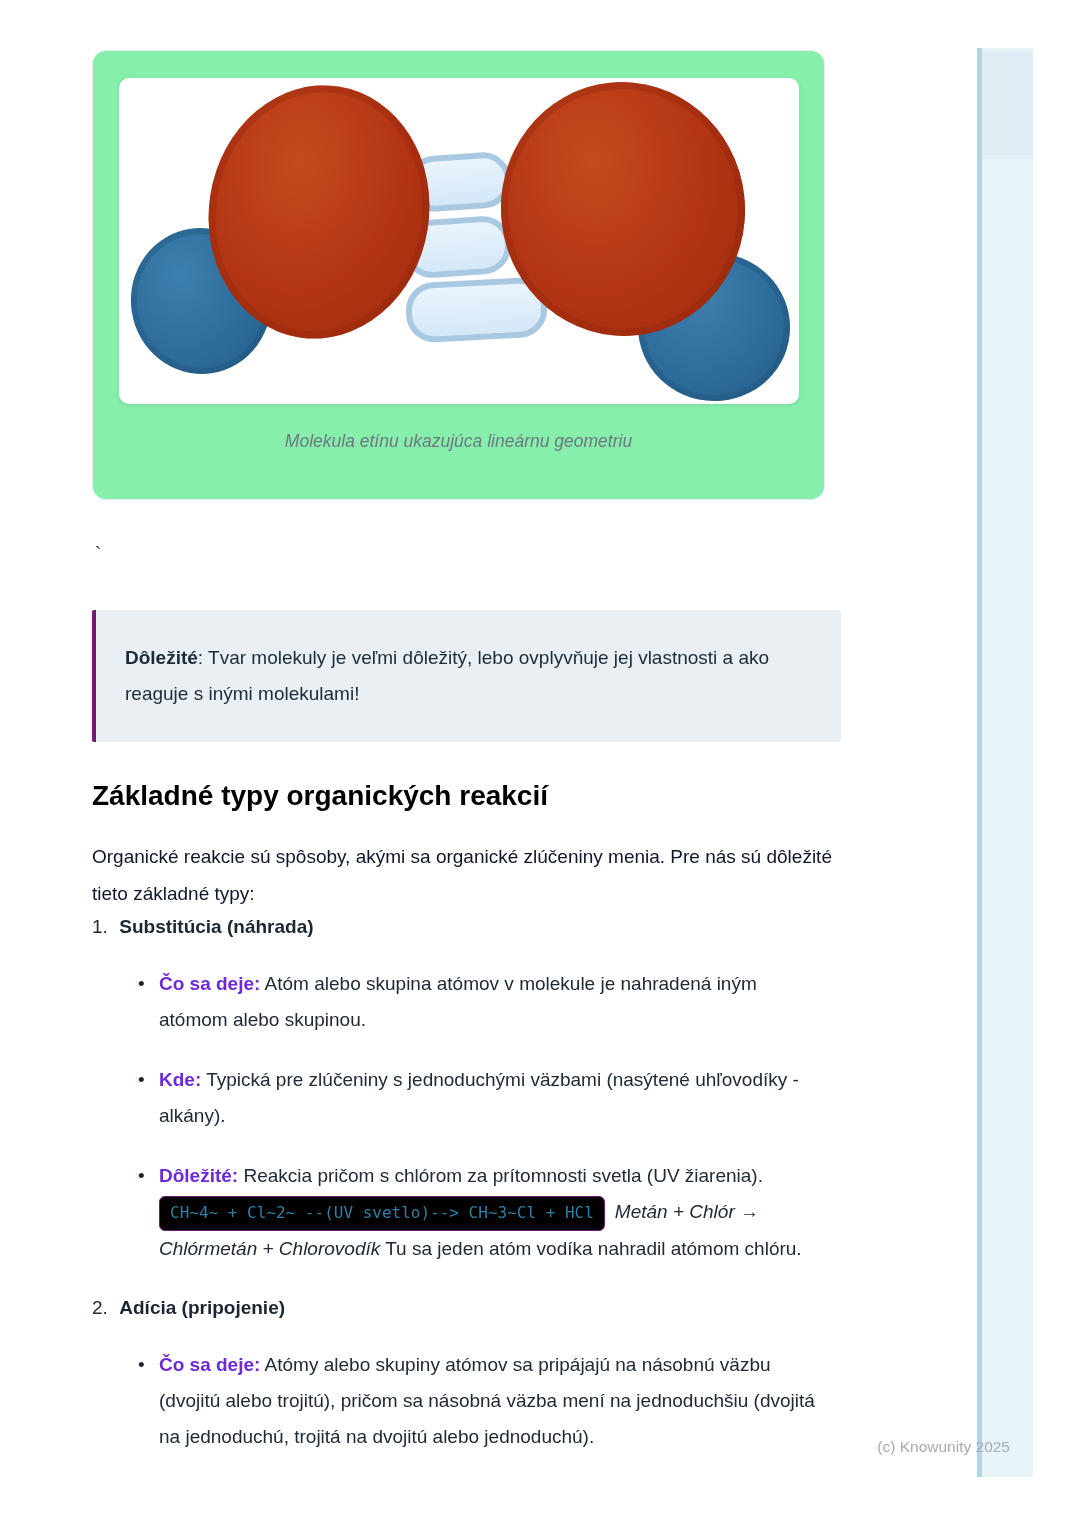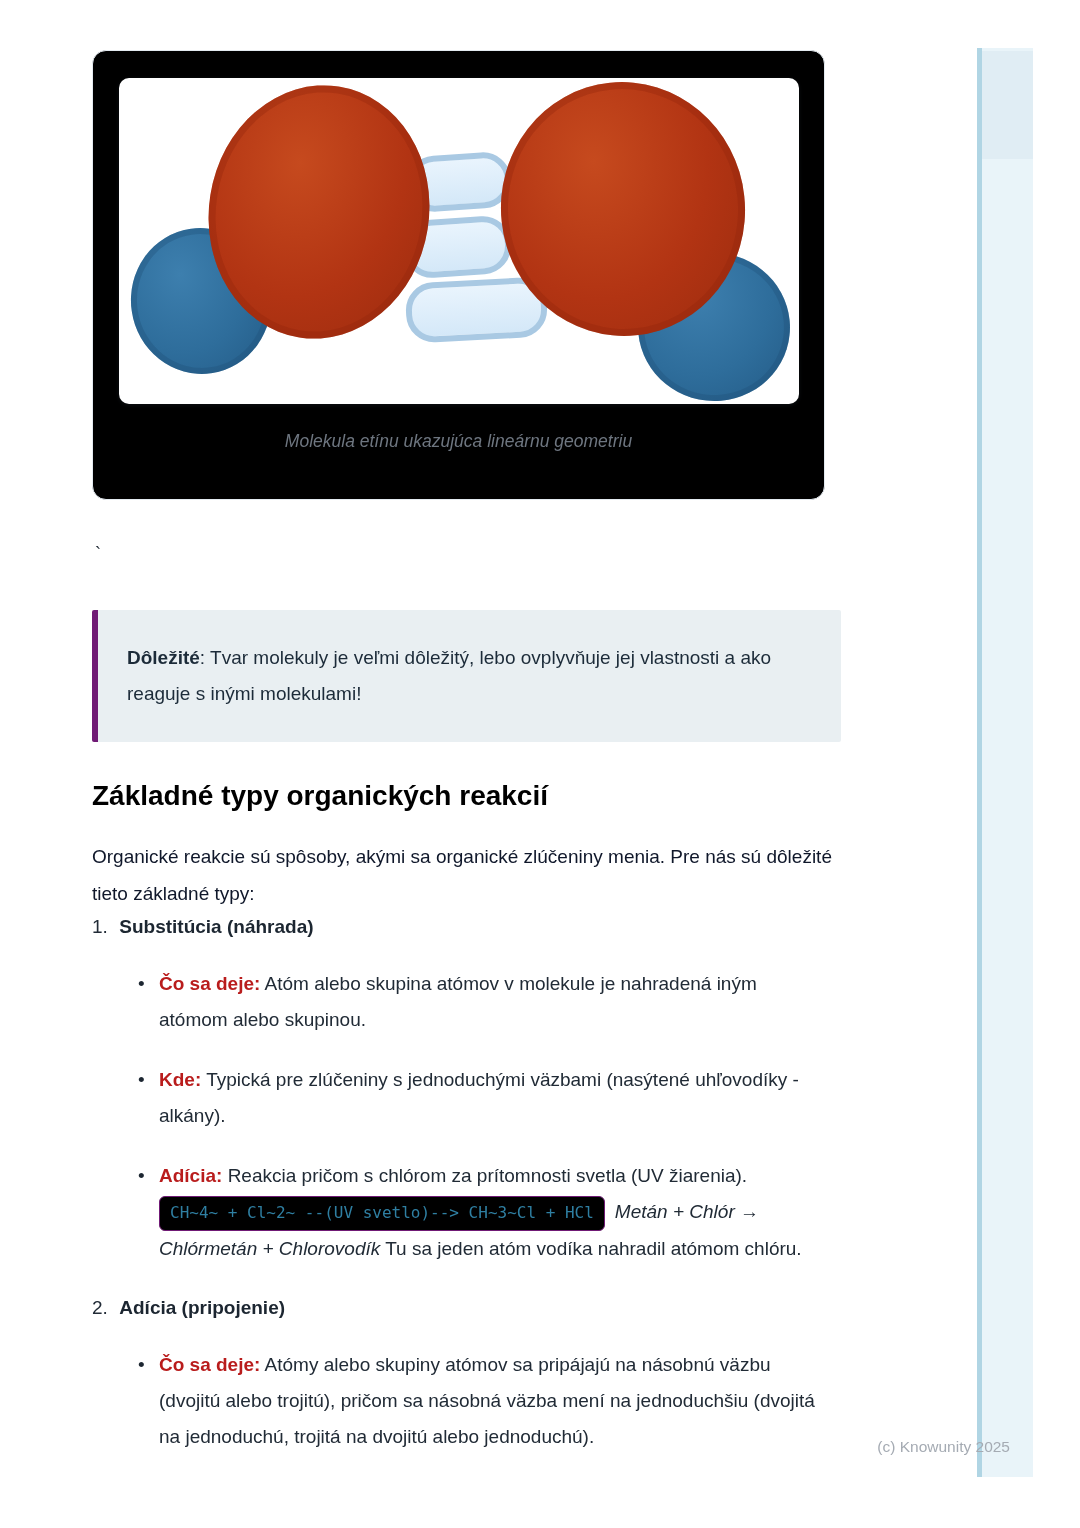--- a/index.html
+++ b/index.html
@@ -10,21 +10,21 @@
   
   .scroll-strip { position:absolute; top:48px; left:977px; width:56px; height:1429px;
                   background:#e9f4f9; border-left:5px solid #b0d5e4; z-index:1; }
   .scroll-thumb { position:absolute; top:3px; left:0; width:100%; height:108px;
                   background:#e0edf4; }
 
   
   .content { position:absolute; top:0; left:92px; width:751px; z-index:2; }
 
   
-  .card { margin-top:50px; width:733px; height:450px; background:#000000;
+  .card { margin-top:50px; width:733px; height:450px; background:#86efac;
           border:1px solid #e3eaf0; border-radius:14px; }
   .imgbox { position:relative; margin:27px 0 0 26px; width:680px; height:326px;
             background:#ffffff; border-radius:10px; overflow:hidden;
             box-shadow:0 1px 4px rgba(70,90,110,.18); }
   .atom { position:absolute; }
   .red1 { left:90px;  top:7px;  width:220px; height:254px; border-radius:50%;
           transform:rotate(9deg);
           background:radial-gradient(ellipse at 38% 32%, #c64a1e 0%, #b23413 55%, #9b2b0e 100%);
           box-shadow:inset 0 0 0 7px rgba(146,36,12,.35); }
   .red2 { left:382px; top:4px;  width:244px; height:254px; border-radius:50%;
@@ -46,39 +46,39 @@
   .pill3 { left:287px; top:202px; width:141px; height:60px; transform:rotate(-3deg); }
   .red1,.red2 { z-index:3; } .blue1,.blue2 { z-index:1; } .pill { z-index:2; }
   .caption { margin-top:27px; text-align:center; font-style:italic;
              font-size:17.5px; color:#6e7680; }
 
   
   .stray { margin-top:44px; height:24px; font-size:18px; color:#1f2933; padding-left:3px; }
 
   
   .callout { margin-top:42px; width:749px; background:#e9eff2;
-             border-left:6px solid #701a75; border-radius:2px;
+             border-left:4px solid #701a75; border-radius:2px;
              padding:30px 40px 30px 29px; font-size:19px; line-height:36px; color:#1c2b39; }
   .callout b { font-weight:bold; }
 
   
   h2.section-heading { margin-top:38px; font-size:28px; font-weight:bold; color:#000000; }
 
   
   .intro { margin-top:26px; font-size:19px; line-height:37px; color:#0f172a; width:751px; }
   ol.types { list-style:none; counter-reset:none; }
   ol.types > li { margin-bottom:26px; }
   .num-row { font-size:19px; line-height:30px; }
   .num { display:inline-block; width:22px; color:#212b36; }
   .num-title { font-weight:bold; color:#1c2631; }
   ul.subs { list-style:none; margin:24px 0 0 46px; }
   ul.subs > li { position:relative; padding-left:21px; margin-bottom:24px;
                  font-size:19px; line-height:36px; color:#212b36; width:688px; }
   ul.subs > li::before { content:"•"; position:absolute; left:0; top:0; font-size:19px; color:#1c2631; }
-  .lead { font-weight:bold; color:#b91c1c;text-align:center; }
+  .lead { font-weight:bold; color:#6d28d9;text-align:center; }
   .chem-code { display:inline-block; font-family:"DejaVu Sans Mono","Liberation Mono",monospace;
                font-size:16px; color:#2f7fa2; background:#000000; border:1px solid #701a75;
                border-radius:6px; padding:3px 10px 4px 10px; margin-right:10px; line-height:26px;
                vertical-align:baseline; }
   .formula { font-style:italic; }
 
   
   .footer { position:absolute; top:1438px; left:0; width:1010px; text-align:right;
             font-size:15.5px; color:#a5abb3; z-index:5; }
 </style>
@@ -124,21 +124,21 @@
           <span class="num-title">Substitúcia (náhrada)</span>
         </div>
         <ul class="subs">
           <li>
             <span class="lead">Čo sa deje:</span><span> Atóm alebo skupina atómov v molekule je nahradená iným atómom alebo skupinou.</span>
           </li>
           <li>
             <span class="lead">Kde:</span><span> Typická pre zlúčeniny s jednoduchými väzbami (nasýtené uhľovodíky - alkány).</span>
           </li>
           <li>
-            <span class="lead">Adícia:</span><span> Reakcia pričom s chlórom za prítomnosti svetla (UV žiarenia).</span><br>
+            <span class="lead">Dôležité:</span><span> Reakcia pričom s chlórom za prítomnosti svetla (UV žiarenia).</span><br>
             <span class="chem-code">CH~4~ + Cl~2~ --(UV svetlo)--&gt; CH~3~Cl + HCl</span><span class="formula">Metán + Chlór → Chlórmetán + Chlorovodík</span><span> Tu sa jeden atóm vodíka nahradil atómom chlóru.</span>
           </li>
         </ul>
       </li>
 
       <li>
         <div class="num-row">
           <span class="num">2.</span>
           <span class="num-title">Adícia (pripojenie)</span>
         </div>

